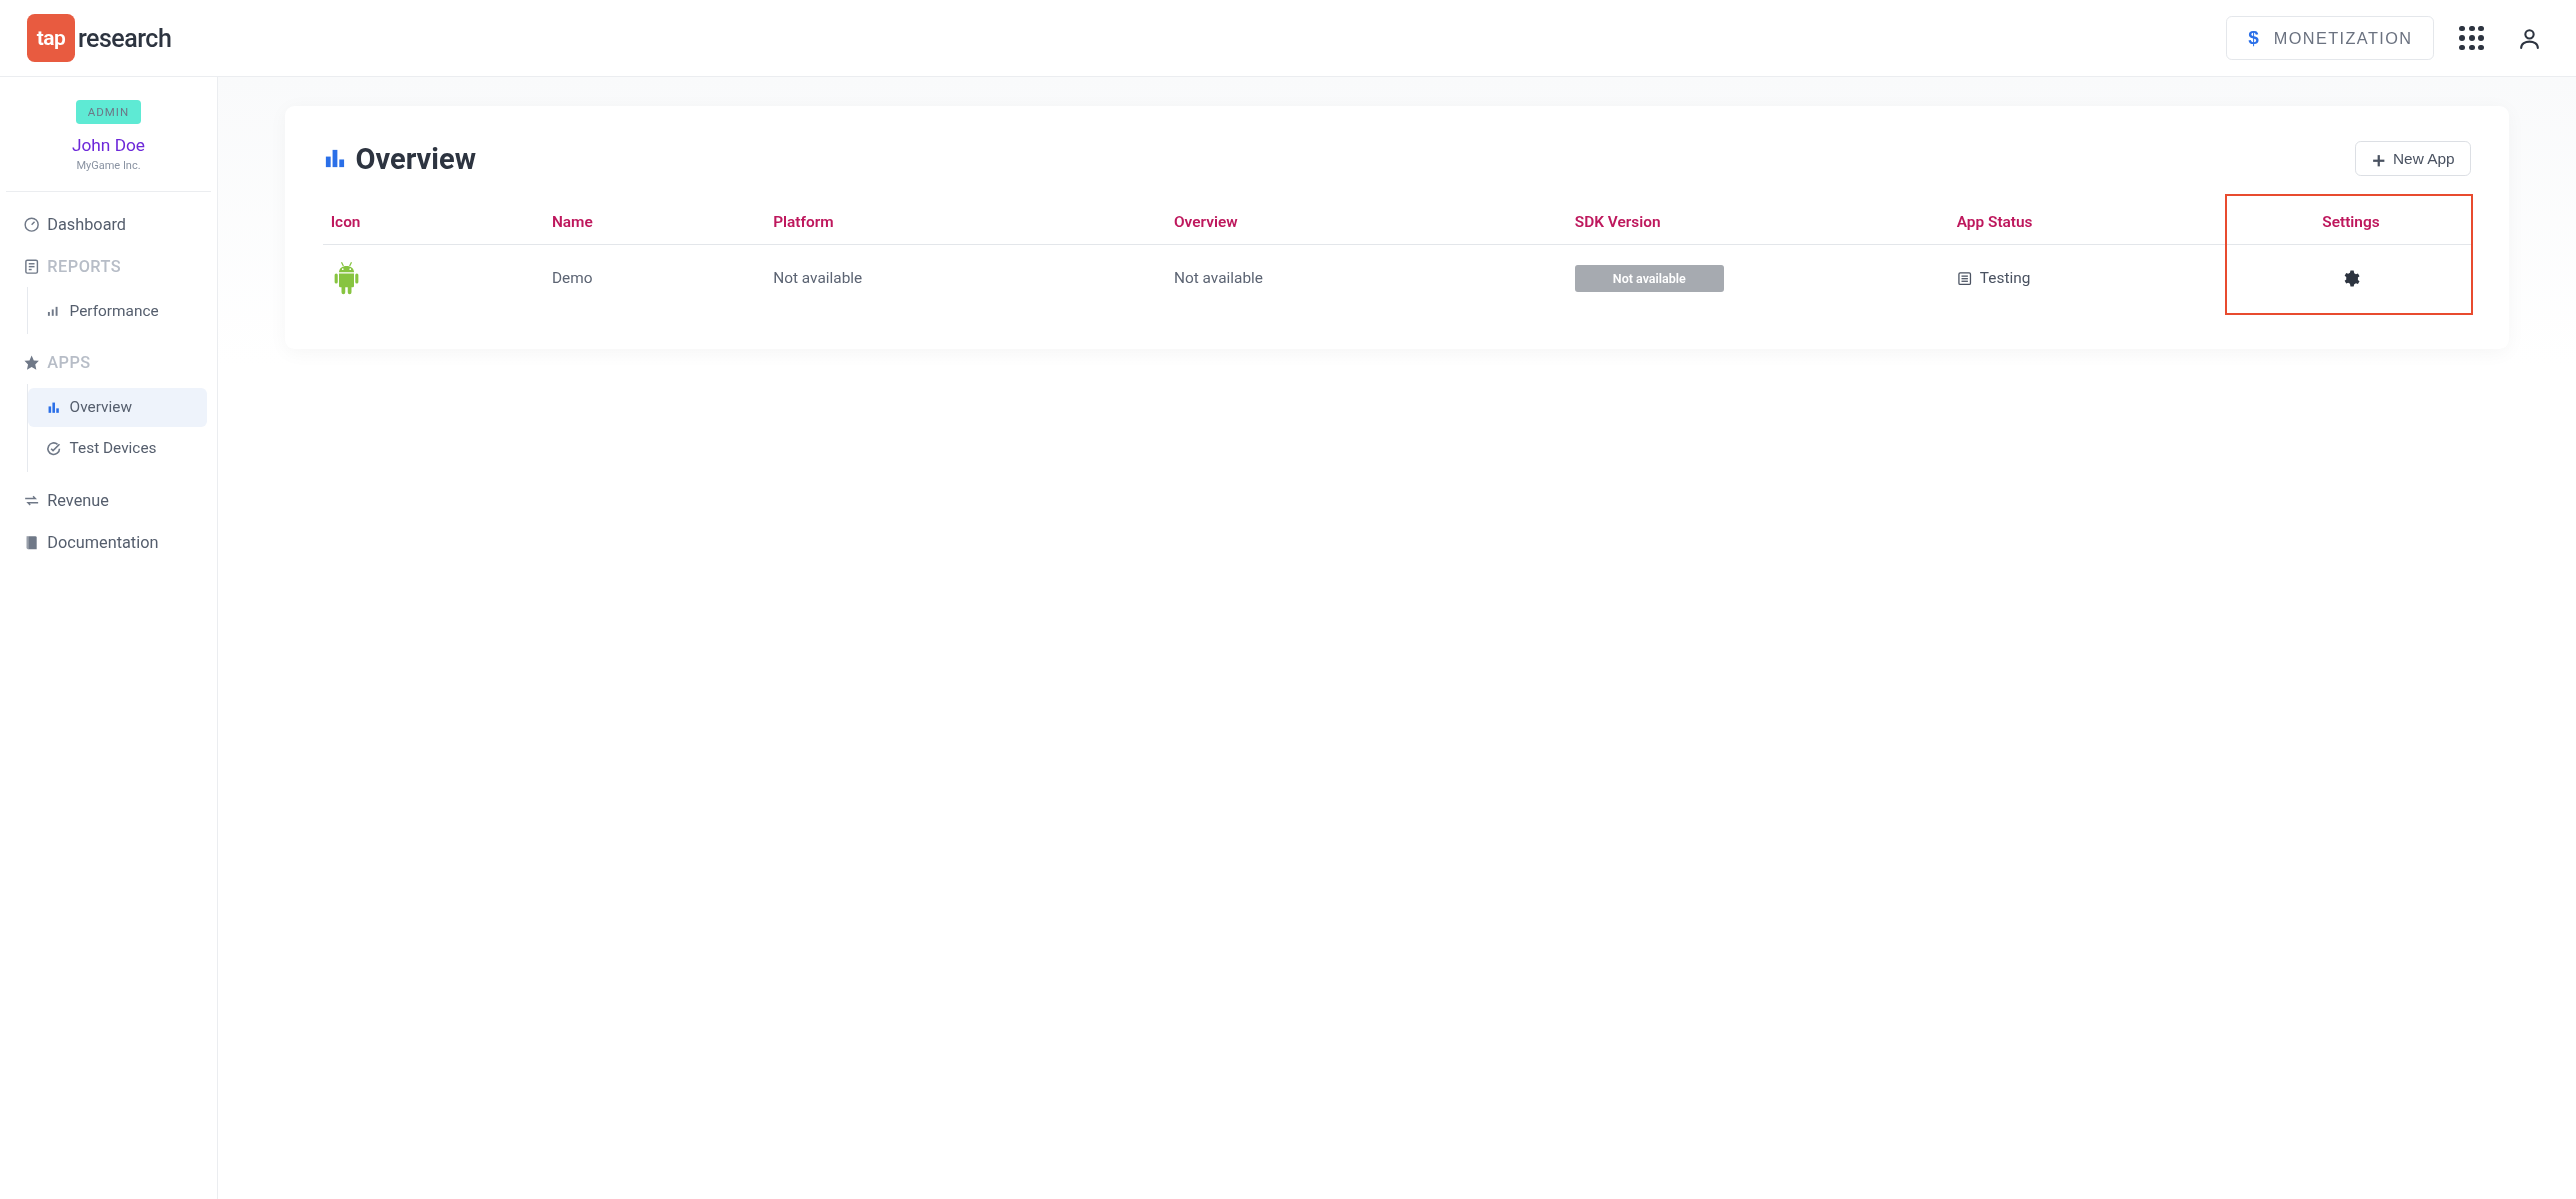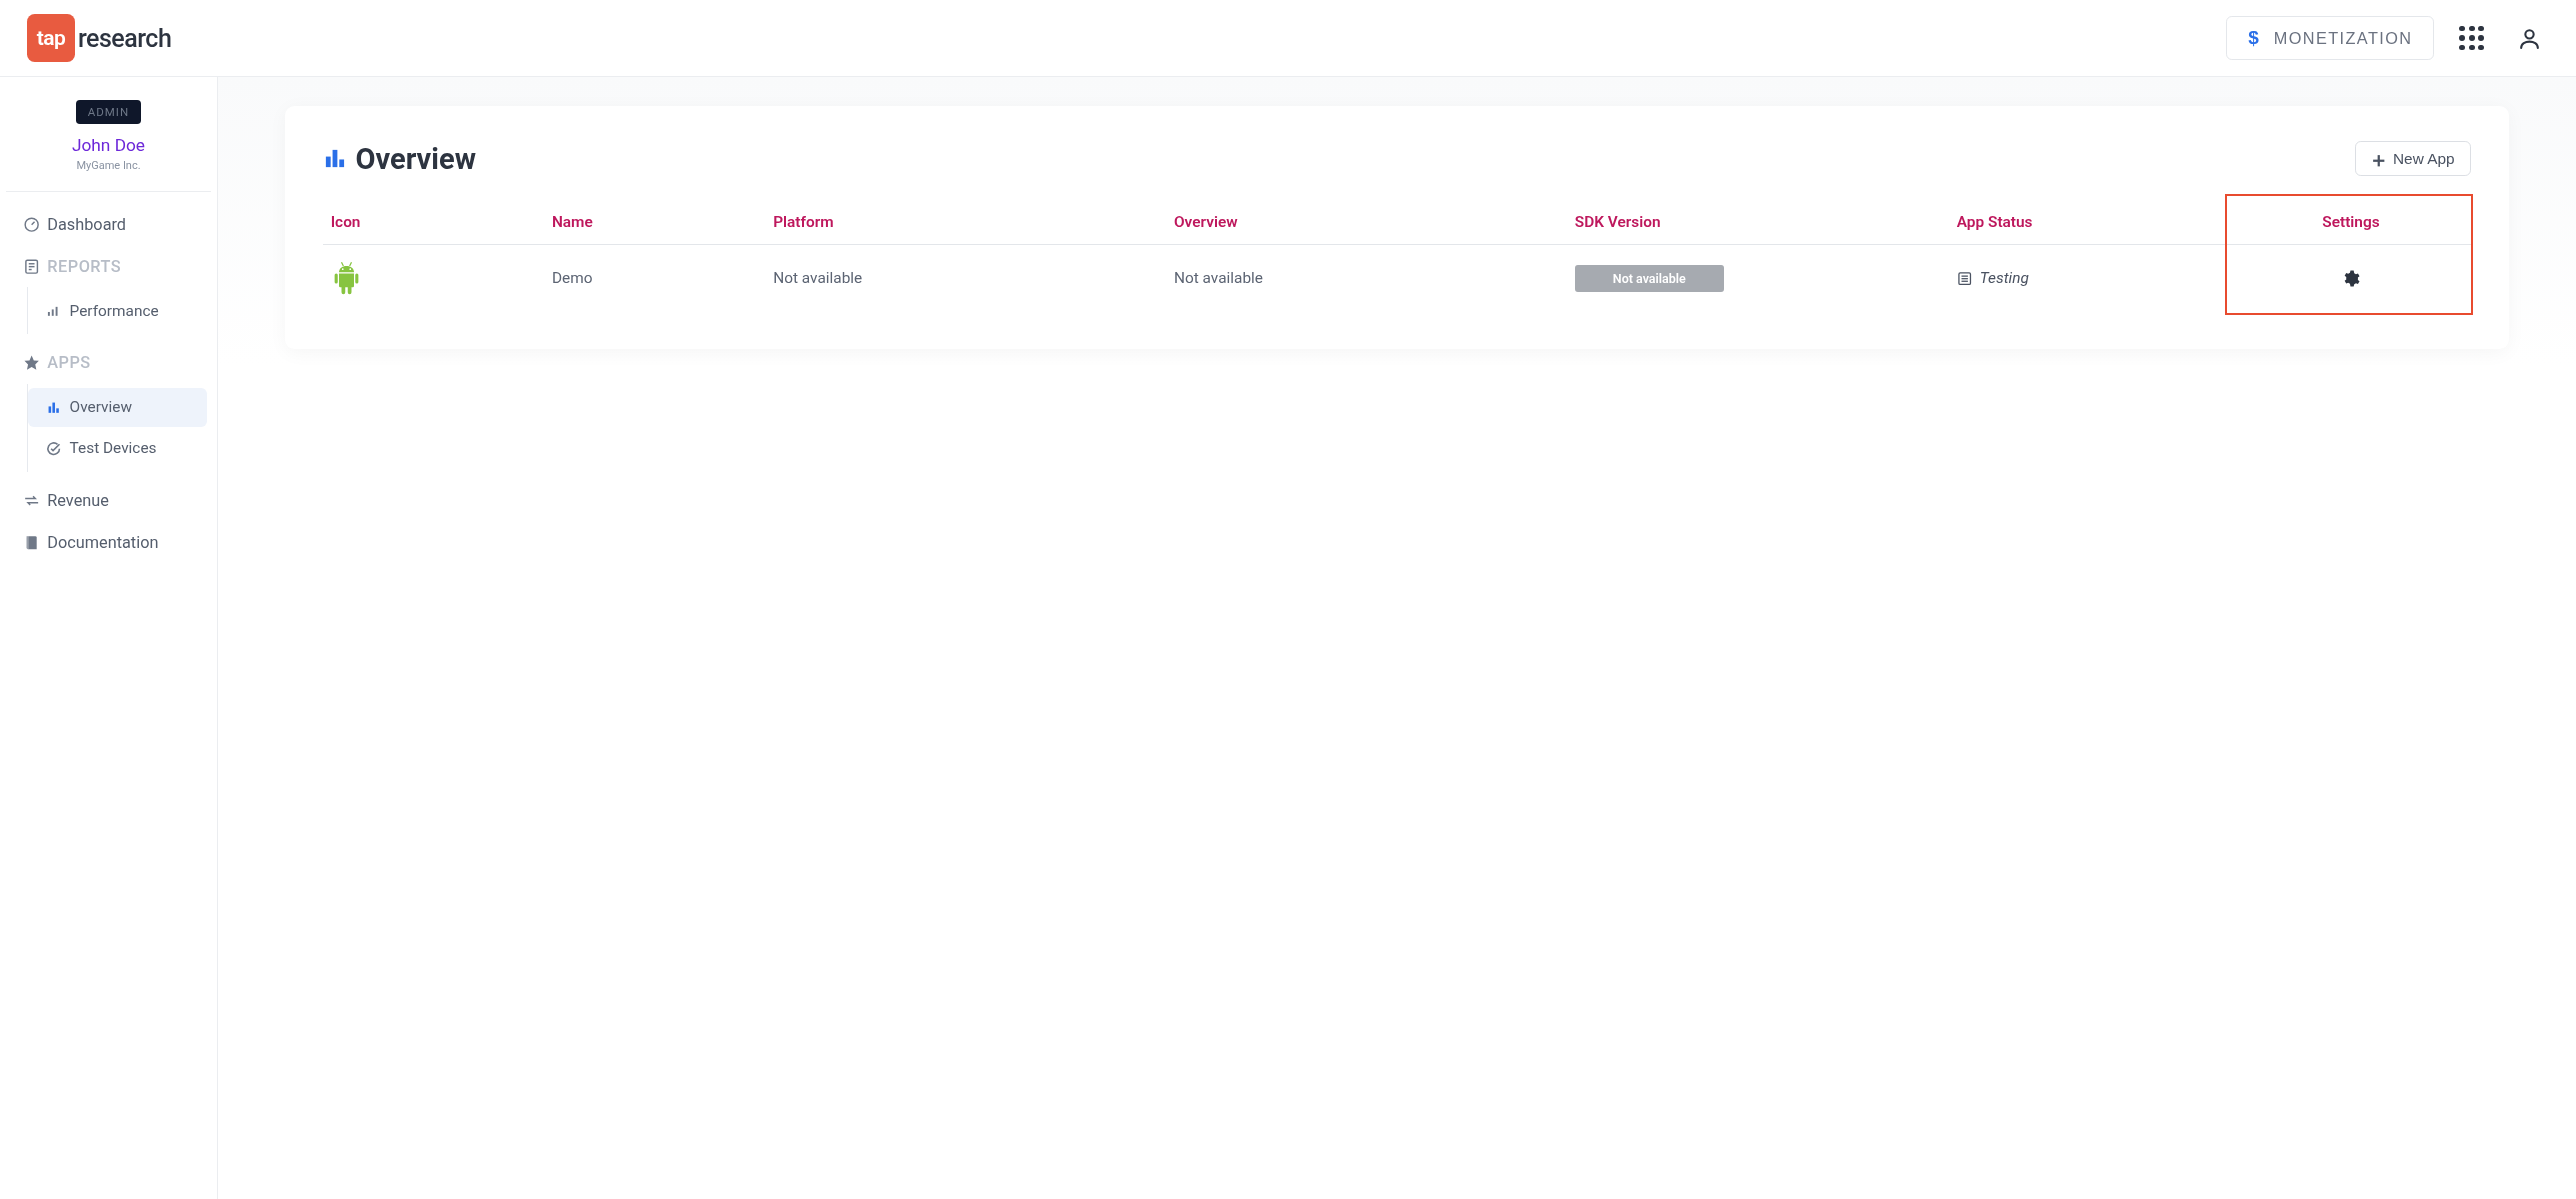--- a/index.html
+++ b/index.html
@@ -52,21 +52,21 @@
   .main {
     flex:1;
     background: linear-gradient(180deg,#f9fafb 0%,#ffffff 288px);
     padding: 29px 67px;
   }
   
   
   .user-block { text-align:center; padding: 7.7px 19px 19px; border-bottom:1px solid #ebedf0; margin: 0 5.8px 11.5px;}
   .admin-chip {
     display:inline-block;
-    background:#0f172a;
+    background:#5eead4;
     color:#6d7787;
     font-size:11.5px; letter-spacing:1px;
     padding:4.8px 11.5px; border-radius:3.8px;
     margin-bottom:11.5px;
   }
   .user-name { font-size:17.3px; color:#6d28d9; font-weight:400; margin-bottom:3.8px;}
   .company-name { font-size:11px; color:#8a93a2;}
   
   
   .nav-item, .nav-section, .nav-sub {
@@ -116,21 +116,21 @@
   }
   .settings-wrap { position:relative; }
   
   .android-icon { color:#87c440; }
   .sdk-pill {
     display:inline-block;
     background:#a6aab0; color:#fff;
     font-size:12.5px; font-weight:600;
     padding:5.8px 38px; border-radius:2.9px;
   }
-  .status-cell { display:flex; align-items:center; gap:7.7px; color:#4a5261;font-style:italic;}
+  .status-cell { display:flex; align-items:center; gap:7.7px; color:#4a5261;}
   .gear-btn { cursor:pointer; color:#2d3440;}
   
   svg { display:block;}
 </style>
 </head>
 <body>
 
 <div class="topbar">
   <div class="logo">
     <div class="logo-mark">tap</div>

